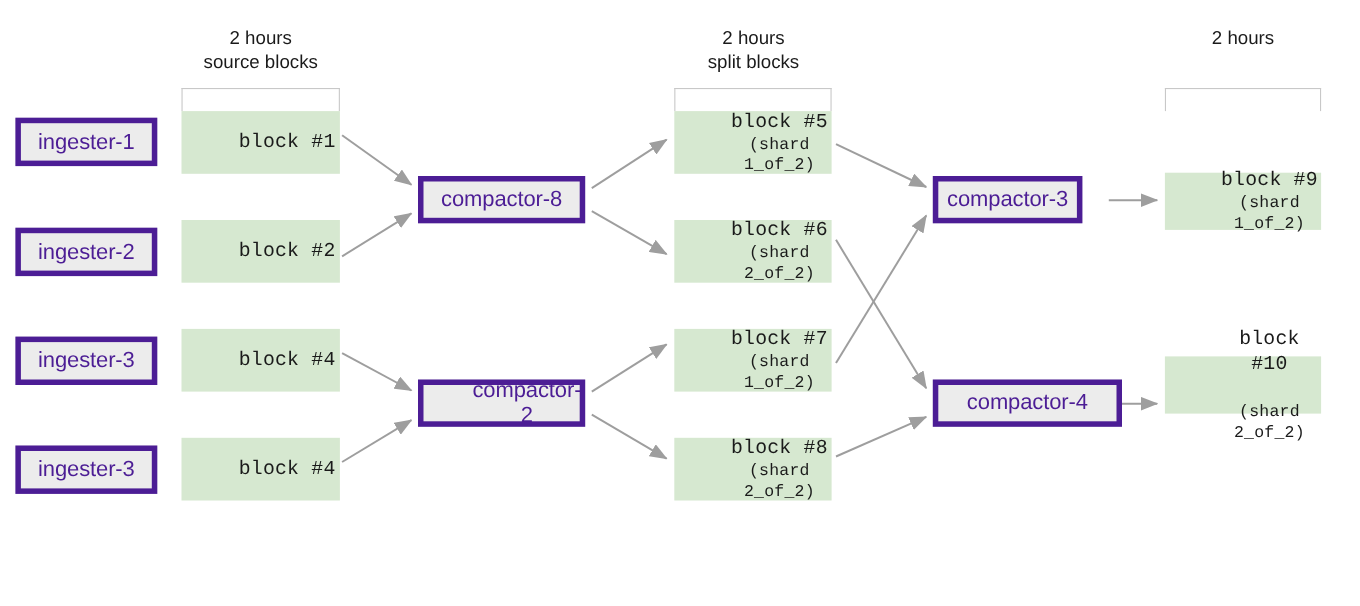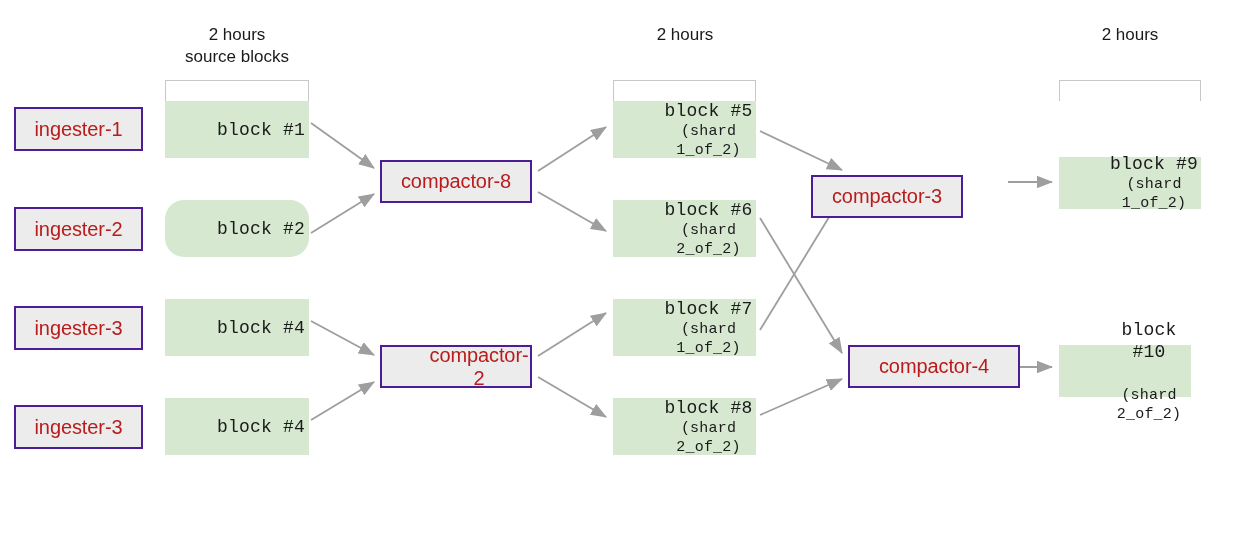--- a/index.html
+++ b/index.html
@@ -22,24 +22,24 @@
     box-sizing: border-box;
     display: flex;
     flex-direction: column;
     align-items: center;
     justify-content: center;
     text-align: center;
   }
   
   .proc {
     background: #ececec;
-    border: 2px solid #4c1d95;
+    border: 5px solid #4c1d95;
     font-family: "Liberation Sans", sans-serif;
     font-size: 20px;
-    color: #b91c1c;
+    color: #4c1d95;
     letter-spacing: -0.1px;
   }
   
   .blk {
     background: #d6e8d0;
     border: none;
     font-family: "Liberation Mono", monospace;
     color: #1a1a1a;
     padding-left: 48px;
   }
@@ -116,20 +116,21 @@
   </svg>
 
   <div id="bracket-layer">
       <div class="bracket-label" style="left: 145px; top: 24px; width: 184px;">
         <div>2 hours</div>
         <div>source blocks</div>
       </div>
       <div class="bracket" style="left: 165px; top: 80px; width: 144px; height: 21px;"></div>
       <div class="bracket-label" style="left: 593px; top: 24px; width: 184px;">
         <div>2 hours</div>
+        <div>split blocks</div>
       </div>
       <div class="bracket" style="left: 613px; top: 80px; width: 143px; height: 21px;"></div>
       <div class="bracket-label" style="left: 1038px; top: 24px; width: 184px;">
         <div>2 hours</div>
       </div>
       <div class="bracket" style="left: 1059px; top: 80px; width: 142px; height: 21px;"></div>
     </div>
 
   <div id="ingester-layer">
       <div class="node proc" style="left: 14px; top: 107px; width: 129px; height: 44px;">
@@ -143,21 +144,21 @@
       </div>
       <div class="node proc" style="left: 14px; top: 405px; width: 129px; height: 44px;">
         <span>ingester-3</span>
       </div>
     </div>
 
   <div id="source-block-layer">
       <div class="node blk" style="left: 165px; top: 101px; width: 144px; height: 57px;">
         <div class="blk-title">block #1</div>
       </div>
-      <div class="node blk" style="left: 165px; top: 200px; width: 144px; height: 57px; border-radius: 19px;">
+      <div class="node blk" style="left: 165px; top: 200px; width: 144px; height: 57px;">
         <div class="blk-title">block #2</div>
       </div>
       <div class="node blk" style="left: 165px; top: 299px; width: 144px; height: 57px;">
         <div class="blk-title">block #4</div>
       </div>
       <div class="node blk" style="left: 165px; top: 398px; width: 144px; height: 57px;">
         <div class="blk-title">block #4</div>
       </div>
     </div>
 
@@ -178,34 +179,34 @@
         <div class="blk-title">block #8</div>
         <div class="blk-sub">(shard 2_of_2)</div>
       </div>
     </div>
 
   <div id="compacted-block-layer">
       <div class="node blk" style="left: 1059px; top: 157px; width: 142px; height: 52px;">
         <div class="blk-title">block #9</div>
         <div class="blk-sub">(shard 1_of_2)</div>
       </div>
-      <div class="node blk" style="left: 1059px; top: 345px; width: 132px; height: 52px; gap: 23px;">
+      <div class="node blk" style="left: 1059px; top: 324px; width: 142px; height: 52px; gap: 23px;">
         <div class="blk-title">block #10</div>
         <div class="blk-sub">(shard 2_of_2)</div>
       </div>
     </div>
 
   <div id="compactor-layer">
       <div class="node proc" style="left: 380px; top: 160px; width: 152px; height: 43px;">
         <span>compactor-8</span>
       </div>
       <div class="node proc" style="left: 380px; top: 345px; width: 152px; height: 43px; padding-left: 46px;">
         <span>compactor-2</span>
       </div>
-      <div class="node proc" style="left: 811px; top: 160px; width: 152px; height: 43px; margin-top: 15px;">
+      <div class="node proc" style="left: 848px; top: 160px; width: 136px; height: 43px;">
         <span>compactor-3</span>
       </div>
       <div class="node proc" style="left: 848px; top: 345px; width: 172px; height: 43px;">
         <span>compactor-4</span>
       </div>
     </div>
 
 
 </div>
 

